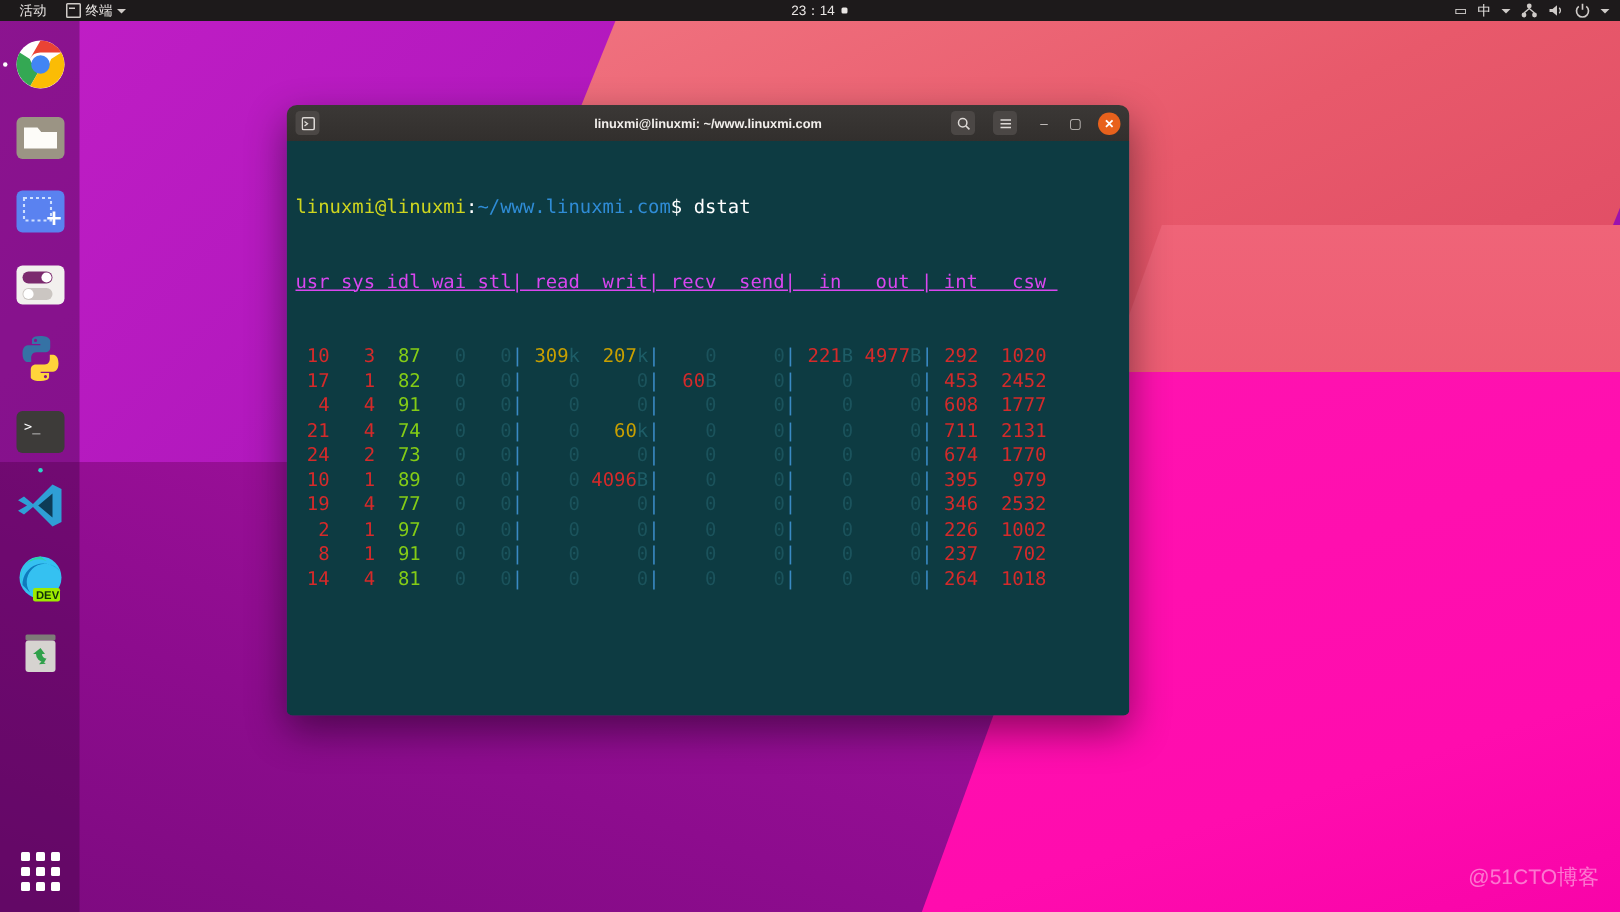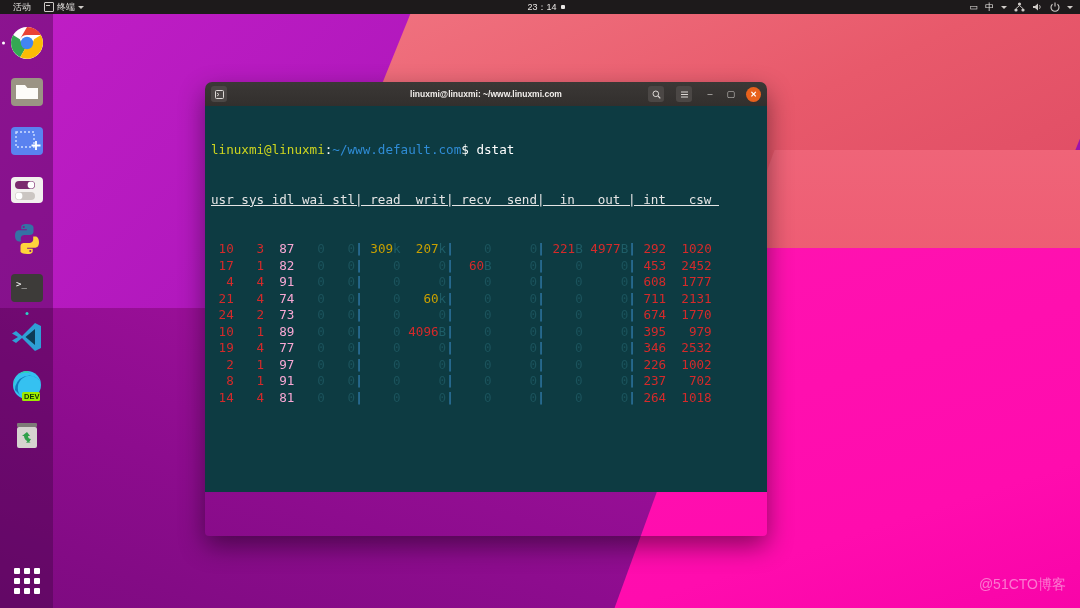--- a/index.html
+++ b/index.html
@@ -136,27 +136,26 @@
     grid-gap: 4px;
   }
   #appgrid span {
     width: 6px; height: 6px; background: #fff; border-radius: 1px;
     display: block;
   }
 
   
   #terminal {
     position: absolute;
-    left: 205px; top: 70px;
-    width: 562px; height: 454px;
+    left: 191px; top: 70px;
+    width: 562px; height: 407px;
     border-radius: 7px 7px 4px 4px;
     box-shadow: 0 10px 26px rgba(0,0,0,0.45);
     overflow: hidden;
     z-index: 30;
-    margin-top: 12px;
   }
   #titlebar {
     height: 24px;
     background: linear-gradient(180deg,#3b3836 0%, #322f2d 100%);
     display: flex; align-items: center;
     padding: 0 6px;
     position: relative;
   }
   #title-text {
     position: absolute; left: 0; right: 0;
@@ -194,23 +193,23 @@
     font-size: 12.6px;
     line-height: 16.5px;
     white-space: pre;
     position: relative;
     overflow: hidden;
   }
   .c-prompt-user { color: #cfd61f; }
   .c-prompt-path { color: #2f8cd6; }
   .c-white { color: #ffffff; }
   .c-hdrcyan { color: #2f7f8c; }
-  .c-hdrblue { color: #e5e5e5; }
+  .c-hdrblue { color: #d946ef; }
   .c-red { color: #d52a2a; }
-  .c-green { color: #f9a8d4; }
+  .c-green { color: #84cc16; }
   .c-dim { color: #1b535c; }
   .c-dimunit { color: #1e5d67; }
   .c-sep { color: #3a8ac4; }
   .c-amber { color: #c9a000; }
   .underline { text-decoration: underline; }
   #watermark {
     position: absolute;
     left: 108px; bottom: 2px;
     font-family: "Liberation Serif", serif;
     font-size: 34px;
@@ -388,21 +387,21 @@
             <path d="M1 2 H8 M1 4.5 H8 M1 7 H8" stroke="#ddd9d6" stroke-width="1"></path>
           </svg>
         </div>
         <div class="wbtn">–</div>
         <div class="wbtn">▢</div>
         <div class="close-btn">✕</div>
       </div>
     </div>
 
     <div id="term-body">
-      <div><span class="c-prompt-user">linuxmi@linuxmi</span><span class="c-white">:</span><span class="c-prompt-path">~/www.default.com</span><span class="c-white">$</span><span class="c-white"> </span><span class="c-white">dstat</span></div>
+      <div><span class="c-prompt-user">linuxmi@linuxmi</span><span class="c-white">:</span><span class="c-prompt-path">~/www.linuxmi.com</span><span class="c-white">$</span><span class="c-white"> </span><span class="c-white">dstat</span></div>
       <div id="col-header" class="c-hdrblue underline">usr sys idl wai stl| read  writ| recv  send|  in   out | int   csw </div>
       <div id="rows"><div><span class="c-red"> 10</span><span class="c-dim"> </span><span class="c-red">  3</span><span class="c-dim"> </span><span class="c-green"> 87</span><span class="c-dim"> </span><span class="c-dim">  0</span><span class="c-dim"> </span><span class="c-dim">  0</span><span class="c-sep">|</span><span class="c-amber"> 309</span><span class="c-dimunit">k</span><span class="c-dim"></span><span class="c-dim"> </span><span class="c-amber"> 207</span><span class="c-dimunit">k</span><span class="c-sep">|</span><span class="c-dim">    0</span><span class="c-dim"> </span><span class="c-dim">    0</span><span class="c-sep">|</span><span class="c-red"> 221</span><span class="c-dimunit">B</span><span class="c-dim"> </span><span class="c-red">4977</span><span class="c-dimunit">B</span><span class="c-sep">|</span><span class="c-red"> 292</span><span class="c-dim"> </span><span class="c-red"> 1020</span></div><div><span class="c-red"> 17</span><span class="c-dim"> </span><span class="c-red">  1</span><span class="c-dim"> </span><span class="c-green"> 82</span><span class="c-dim"> </span><span class="c-dim">  0</span><span class="c-dim"> </span><span class="c-dim">  0</span><span class="c-sep">|</span><span class="c-dim">    0</span><span class="c-dim"></span><span class="c-dim"> </span><span class="c-dim">    0</span><span class="c-sep">|</span><span class="c-red">  60</span><span class="c-dimunit">B</span><span class="c-dim"> </span><span class="c-dim">    0</span><span class="c-sep">|</span><span class="c-dim">    0</span><span class="c-dim"> </span><span class="c-dim">    0</span><span class="c-sep">|</span><span class="c-red"> 453</span><span class="c-dim"> </span><span class="c-red"> 2452</span></div><div><span class="c-red">  4</span><span class="c-dim"> </span><span class="c-red">  4</span><span class="c-dim"> </span><span class="c-green"> 91</span><span class="c-dim"> </span><span class="c-dim">  0</span><span class="c-dim"> </span><span class="c-dim">  0</span><span class="c-sep">|</span><span class="c-dim">    0</span><span class="c-dim"></span><span class="c-dim"> </span><span class="c-dim">    0</span><span class="c-sep">|</span><span class="c-dim">    0</span><span class="c-dim"> </span><span class="c-dim">    0</span><span class="c-sep">|</span><span class="c-dim">    0</span><span class="c-dim"> </span><span class="c-dim">    0</span><span class="c-sep">|</span><span class="c-red"> 608</span><span class="c-dim"> </span><span class="c-red"> 1777</span></div><div><span class="c-red"> 21</span><span class="c-dim"> </span><span class="c-red">  4</span><span class="c-dim"> </span><span class="c-green"> 74</span><span class="c-dim"> </span><span class="c-dim">  0</span><span class="c-dim"> </span><span class="c-dim">  0</span><span class="c-sep">|</span><span class="c-dim">    0</span><span class="c-dim"></span><span class="c-dim"> </span><span class="c-amber">  60</span><span class="c-dimunit">k</span><span class="c-sep">|</span><span class="c-dim">    0</span><span class="c-dim"> </span><span class="c-dim">    0</span><span class="c-sep">|</span><span class="c-dim">    0</span><span class="c-dim"> </span><span class="c-dim">    0</span><span class="c-sep">|</span><span class="c-red"> 711</span><span class="c-dim"> </span><span class="c-red"> 2131</span></div><div><span class="c-red"> 24</span><span class="c-dim"> </span><span class="c-red">  2</span><span class="c-dim"> </span><span class="c-green"> 73</span><span class="c-dim"> </span><span class="c-dim">  0</span><span class="c-dim"> </span><span class="c-dim">  0</span><span class="c-sep">|</span><span class="c-dim">    0</span><span class="c-dim"></span><span class="c-dim"> </span><span class="c-dim">    0</span><span class="c-sep">|</span><span class="c-dim">    0</span><span class="c-dim"> </span><span class="c-dim">    0</span><span class="c-sep">|</span><span class="c-dim">    0</span><span class="c-dim"> </span><span class="c-dim">    0</span><span class="c-sep">|</span><span class="c-red"> 674</span><span class="c-dim"> </span><span class="c-red"> 1770</span></div><div><span class="c-red"> 10</span><span class="c-dim"> </span><span class="c-red">  1</span><span class="c-dim"> </span><span class="c-green"> 89</span><span class="c-dim"> </span><span class="c-dim">  0</span><span class="c-dim"> </span><span class="c-dim">  0</span><span class="c-sep">|</span><span class="c-dim">    0</span><span class="c-dim"></span><span class="c-dim"> </span><span class="c-red">4096</span><span class="c-dimunit">B</span><span class="c-sep">|</span><span class="c-dim">    0</span><span class="c-dim"> </span><span class="c-dim">    0</span><span class="c-sep">|</span><span class="c-dim">    0</span><span class="c-dim"> </span><span class="c-dim">    0</span><span class="c-sep">|</span><span class="c-red"> 395</span><span class="c-dim"> </span><span class="c-red">  979</span></div><div><span class="c-red"> 19</span><span class="c-dim"> </span><span class="c-red">  4</span><span class="c-dim"> </span><span class="c-green"> 77</span><span class="c-dim"> </span><span class="c-dim">  0</span><span class="c-dim"> </span><span class="c-dim">  0</span><span class="c-sep">|</span><span class="c-dim">    0</span><span class="c-dim"></span><span class="c-dim"> </span><span class="c-dim">    0</span><span class="c-sep">|</span><span class="c-dim">    0</span><span class="c-dim"> </span><span class="c-dim">    0</span><span class="c-sep">|</span><span class="c-dim">    0</span><span class="c-dim"> </span><span class="c-dim">    0</span><span class="c-sep">|</span><span class="c-red"> 346</span><span class="c-dim"> </span><span class="c-red"> 2532</span></div><div><span class="c-red">  2</span><span class="c-dim"> </span><span class="c-red">  1</span><span class="c-dim"> </span><span class="c-green"> 97</span><span class="c-dim"> </span><span class="c-dim">  0</span><span class="c-dim"> </span><span class="c-dim">  0</span><span class="c-sep">|</span><span class="c-dim">    0</span><span class="c-dim"></span><span class="c-dim"> </span><span class="c-dim">    0</span><span class="c-sep">|</span><span class="c-dim">    0</span><span class="c-dim"> </span><span class="c-dim">    0</span><span class="c-sep">|</span><span class="c-dim">    0</span><span class="c-dim"> </span><span class="c-dim">    0</span><span class="c-sep">|</span><span class="c-red"> 226</span><span class="c-dim"> </span><span class="c-red"> 1002</span></div><div><span class="c-red">  8</span><span class="c-dim"> </span><span class="c-red">  1</span><span class="c-dim"> </span><span class="c-green"> 91</span><span class="c-dim"> </span><span class="c-dim">  0</span><span class="c-dim"> </span><span class="c-dim">  0</span><span class="c-sep">|</span><span class="c-dim">    0</span><span class="c-dim"></span><span class="c-dim"> </span><span class="c-dim">    0</span><span class="c-sep">|</span><span class="c-dim">    0</span><span class="c-dim"> </span><span class="c-dim">    0</span><span class="c-sep">|</span><span class="c-dim">    0</span><span class="c-dim"> </span><span class="c-dim">    0</span><span class="c-sep">|</span><span class="c-red"> 237</span><span class="c-dim"> </span><span class="c-red">  702</span></div><div><span class="c-red"> 14</span><span class="c-dim"> </span><span class="c-red">  4</span><span class="c-dim"> </span><span class="c-green"> 81</span><span class="c-dim"> </span><span class="c-dim">  0</span><span class="c-dim"> </span><span class="c-dim">  0</span><span class="c-sep">|</span><span class="c-dim">    0</span><span class="c-dim"></span><span class="c-dim"> </span><span class="c-dim">    0</span><span class="c-sep">|</span><span class="c-dim">    0</span><span class="c-dim"> </span><span class="c-dim">    0</span><span class="c-sep">|</span><span class="c-dim">    0</span><span class="c-dim"> </span><span class="c-dim">    0</span><span class="c-sep">|</span><span class="c-red"> 264</span><span class="c-dim"> </span><span class="c-red"> 1018</span></div></div>
     </div>
   </div>
 
   <div id="corner-watermark">@51CTO博客</div>
 
 </div>
 
 </body></html>

